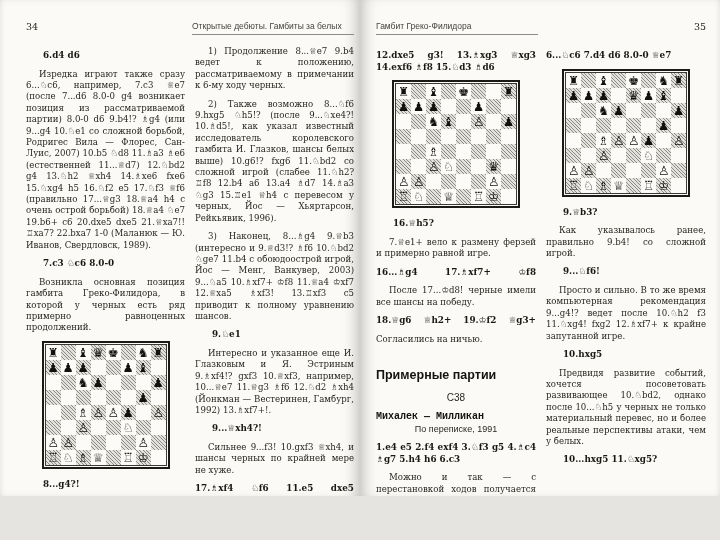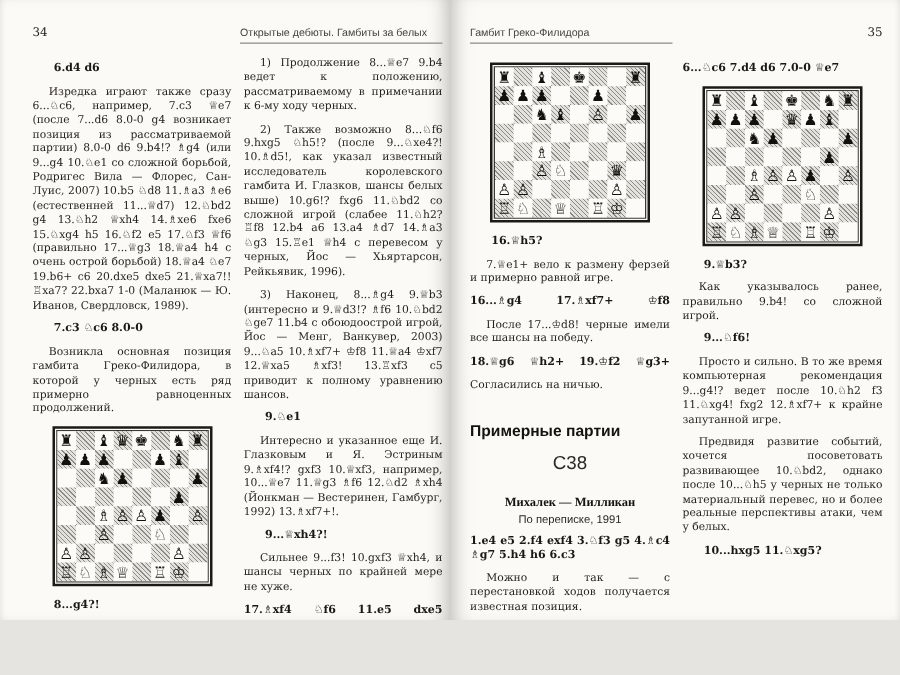--- a/index.html
+++ b/index.html
@@ -29,22 +29,22 @@
   .para.noind { text-indent:0; }
   .mv {
     font-weight:bold; font-size:8.8px; line-height:11.6px; color:#1a1813;
     margin:4px 0 7px; text-align:left;
   }
   .mv.ind { text-indent:17px; }
   .mv.spread2 { text-align:justify; text-align-last:justify; }
   .mv.fill { text-align:justify; }
 
   .section-title { font-family:"Liberation Sans",sans-serif; font-weight:bold; font-size:12.5px; color:#14130f; margin:23px 0 10px; }
-  .eco     { text-align:center; font-family:"Liberation Sans",sans-serif; font-size:15px; color:#2a2924; margin:0 0 18px; }
-  .players { text-align:center; font-family:Liberation Serif, serif; font-weight:bold; font-size:10px; color:#14130f; margin:0 0 2px; }
+  .eco     { text-align:center; font-family:"Liberation Sans",sans-serif; font-size:10px; color:#2a2924; margin:0 0 8px; }
+  .players { text-align:left; font-family:Liberation Mono, monospace; font-weight:bold; font-size:10px; color:#14130f; margin:0 0 2px; }
   .event   { text-align:center; font-family:"Liberation Sans",sans-serif; font-size:9px; color:#2a2924; margin:0 0 8px; }
 
   .board-frame { border:2px solid #1b1a16; padding:1px; width:fit-content; margin:4px auto 10px; background:#fbfaf6; }
   .board { display:grid; grid-template-columns:repeat(8,15px); grid-auto-rows:15px; border:1px solid #3a3933; }
   .sq { font-family:"DejaVu Sans",sans-serif; font-size:12.5px; line-height:15px; text-align:center; color:#12110d; overflow:hidden; }
   .sq.light { background:#fcfbf7; }
   .sq.dark  {
     background-color:#e4e2dc;
     background-image:repeating-linear-gradient(45deg, rgba(70,68,62,0.55) 0 0.7px, rgba(0,0,0,0) 0.7px 2.5px);
   }
@@ -149,20 +149,21 @@
     </div>
   </div>
 
   <div class="page page-right">
     <div class="pagehead">
       <span class="runhead">Гамбит Греко-Филидора</span>
       <span class="pagenum">35</span>
     </div>
     <div class="cols">
       <div class="col">
+        <p class="mv fill">12.dxe5 g3! 13.♗xg3 ♕xg3 14.exf6 ♗f8 15.♘d3 ♗d6</p>
         <div class="board-frame">
           <div class="board">
               <div class="sq light">♜</div>
               <div class="sq dark"></div>
               <div class="sq light">♝</div>
               <div class="sq dark"></div>
               <div class="sq light">♚</div>
               <div class="sq dark"></div>
               <div class="sq light"></div>
               <div class="sq dark">♜</div>
@@ -231,21 +232,21 @@
         <p class="mv spread2">18.♕g6 ♕h2+ 19.♔f2 ♕g3+</p>
         <p class="para noind">Согласились на ничью.</p>
         <p class="section-title">Примерные партии</p>
         <p class="eco">С38</p>
         <p class="players">Михалек — Милликан</p>
         <p class="event">По переписке, 1991</p>
         <p class="mv fill">1.e4 e5 2.f4 exf4 3.♘f3 g5 4.♗c4 ♗g7 5.h4 h6 6.c3</p>
         <p class="para">Можно и так — с перестановкой ходов получается известная позиция.</p>
       </div>
       <div class="col">
-        <p class="mv">6...♘c6 7.d4 d6 7.0-0 ♕e7</p>
+        <p class="mv">6...♘c6 7.d4 d6 8.0-0 ♕e7</p>
         <div class="board-frame">
           <div class="board">
               <div class="sq light">♜</div>
               <div class="sq dark"></div>
               <div class="sq light">♝</div>
               <div class="sq dark"></div>
               <div class="sq light">♚</div>
               <div class="sq dark"></div>
               <div class="sq light">♞</div>
               <div class="sq dark">♜</div>
@@ -304,19 +305,20 @@
               <div class="sq dark"></div>
               <div class="sq light">♖</div>
               <div class="sq dark">♔</div>
               <div class="sq light"></div>
             </div>
         </div>
         <p class="mv ind">9.♕b3?</p>
         <p class="para">Как указывалось ранее, правильно 9.b4! со сложной игрой.</p>
         <p class="mv ind">9...♘f6!</p>
         <p class="para">Просто и сильно. В то же время компьютерная рекомендация 9...g4!? ведет после 10.♘h2 f3 11.♘xg4! fxg2 12.♗xf7+ к крайне запутанной игре.</p>
+        <p class="mv ind">10.hxg5</p>
         <p class="para">Предвидя развитие событий, хочется посоветовать развивающее 10.♘bd2, однако после 10...♘h5 у черных не только материальный перевес, но и более реальные перспективы атаки, чем у белых.</p>
         <p class="mv ind">10...hxg5 11.♘xg5?</p>
       </div>
     </div>
   </div>
 
 </div>
 
 </body></html>

